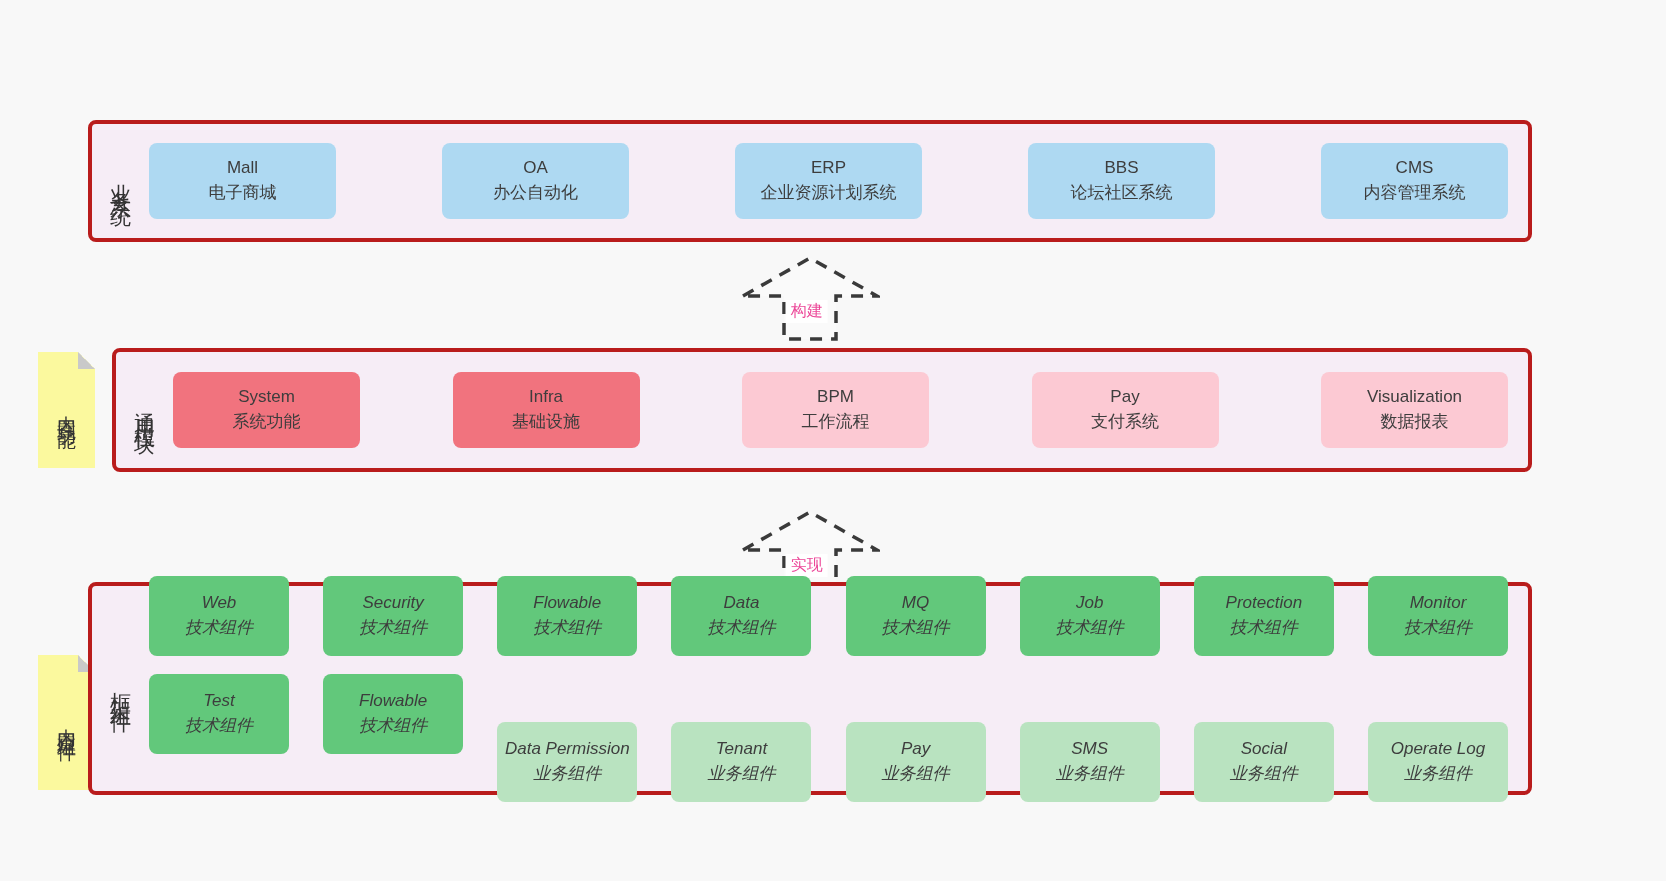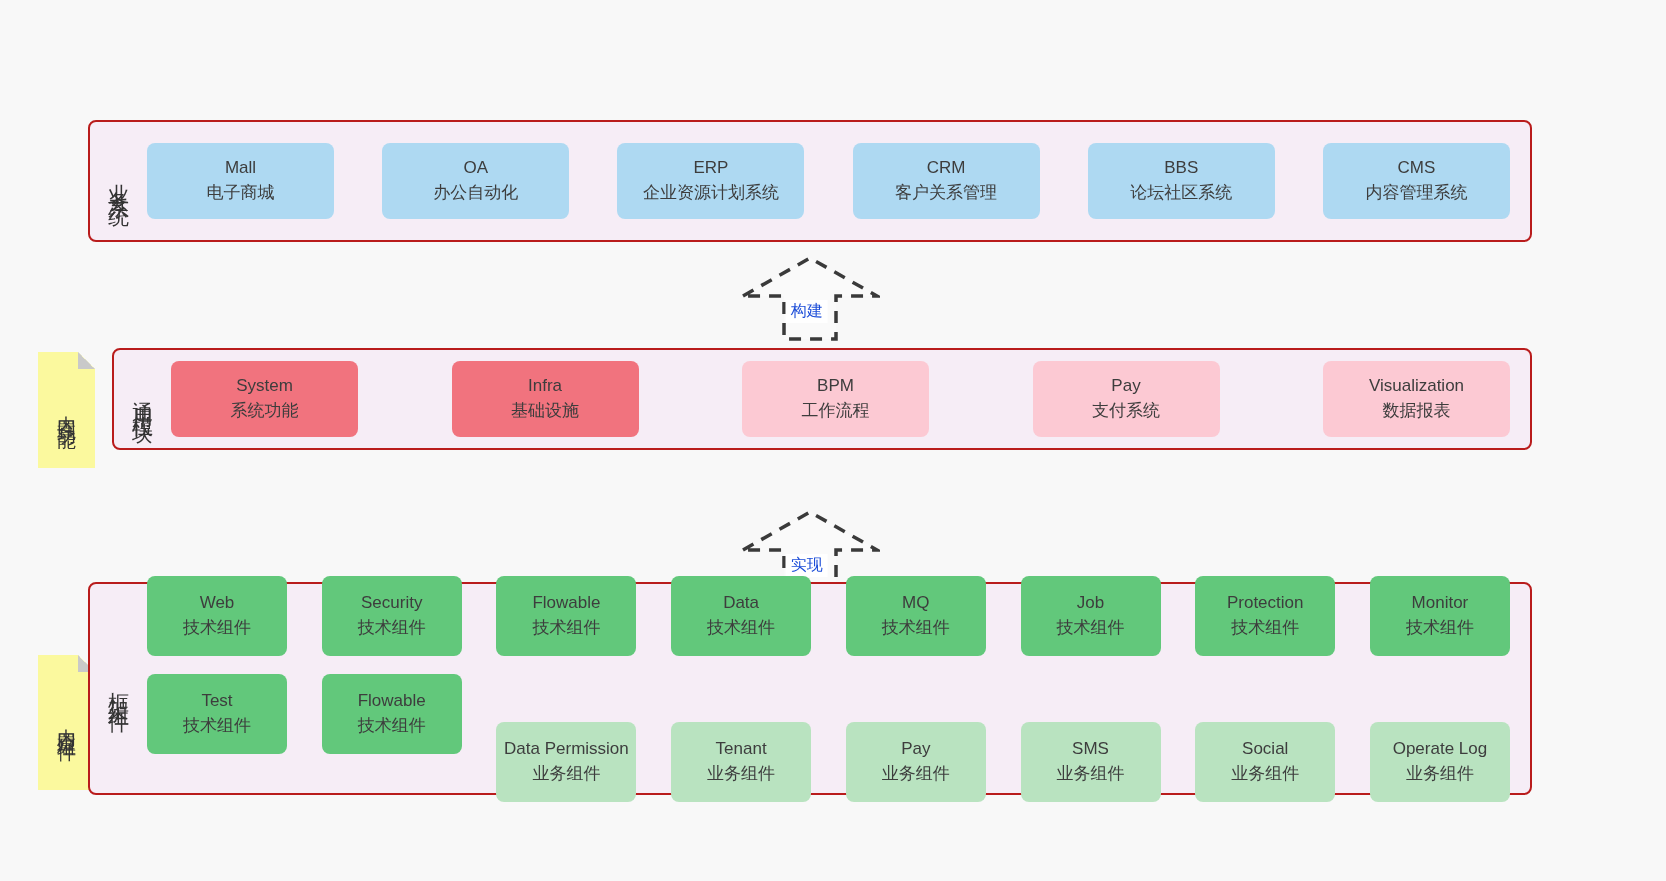--- a/index.html
+++ b/index.html
@@ -1,46 +1,46 @@
 <!DOCTYPE html>
 <html><head>
 <meta charset="utf-8">
 <style>
   * { margin:0; padding:0; box-sizing:border-box; }
   html,body { width:1666px; height:881px; background:#f8f8f8; font-family:"Liberation Sans",sans-serif; color:#3d3d3d; overflow:hidden; }
   .stage { position:relative; width:1666px; height:881px; }
 
   .tier-wrap { position:absolute; left:88px; width:1444px; }
-  .tier { position:relative; width:100%; height:100%; background:#f6edf6; border:2px solid #b91c1c; border-radius:8px; display:flex; }
+  .tier { position:relative; width:100%; height:100%; background:#f6edf6; border:4px solid #b91c1c; border-radius:8px; display:flex; }
   .tier-label { width:57px; display:flex; align-items:center; justify-content:center;
                 writing-mode:vertical-lr; text-orientation:upright; font-size:21px; letter-spacing:7px; color:#333; }
   .tier-boxes { flex:1; display:flex; align-items:center; justify-content:space-between; padding-right:20px; }
   .tier-boxes-col { flex:1; display:flex; flex-direction:column; justify-content:center; gap:18px; padding-right:20px; }
-  .boxes-row { display:flex; justify-content:space-between; }
+  .boxes-row { display:flex; justify-content:space-between;font-style:italic; }
 
   .box { border-radius:8px; display:flex; flex-direction:column; align-items:center; justify-content:center; text-align:center; line-height:1.45; font-size:17px; padding:2px 6px; }
   .w187 { width:187px; height:76px; }
   .w140 { width:140px; height:80px; }
   .blue  { background:#aed9f2; }
   .red   { background:#f1737e; }
   .pink  { background:#fcc9d3;margin-left:10px; }
   .green { background:#62c87b; }
   .green-light { background:#b9e3c0;margin-top:48px; }
 
   .sticky { position:absolute; left:-50px; width:57px; background:#fbf99e;
             clip-path:polygon(0 0, calc(100% - 17px) 0, 100% 17px, 100% 100%, 0 100%);
             display:flex; align-items:center; justify-content:center;
             writing-mode:vertical-lr; text-orientation:upright; font-size:19px; letter-spacing:5px; color:#333; }
   .sticky::after { content:""; position:absolute; top:0; right:0; width:17px; height:17px;
             background:linear-gradient(to bottom left, rgba(0,0,0,0) 50%, #c9c9c9 50%); }
 
   .arrow-gap { position:absolute; left:88px; width:1444px; display:flex; justify-content:center; align-items:flex-end; }
   .arrow { position:relative; width:140px; height:88px; }
   .arrow svg { display:block; }
-  .arrow-label { position:absolute; left:50%; top:46px; transform:translateX(-58%); background:#ffffff; padding:1px 5px; font-size:16px; color:#1d4ed8; white-space:nowrap; }
+  .arrow-label { position:absolute; left:50%; top:46px; transform:translateX(-58%); background:#ffffff; padding:1px 5px; font-size:16px; color:#ec4899; white-space:nowrap; }
 </style>
 </head>
 <body>
 
 <div class="stage">
 
   <div class="tier-wrap" style="top:120px; height:122px;">
     <div class="tier">
       <div class="tier-label">业务系统</div>
       <div class="tier-boxes">
@@ -50,45 +50,41 @@
         </div>
         <div class="box w187 blue">
           <div>OA</div>
           <div>办公自动化</div>
         </div>
         <div class="box w187 blue">
           <div>ERP</div>
           <div>企业资源计划系统</div>
         </div>
         <div class="box w187 blue">
-          <div>CRM</div>
-          <div>客户关系管理</div>
-        </div>
-        <div class="box w187 blue">
           <div>BBS</div>
           <div>论坛社区系统</div>
         </div>
         <div class="box w187 blue">
           <div>CMS</div>
           <div>内容管理系统</div>
         </div>
       </div>
     </div>
   </div>
 
   <div class="arrow-gap" style="top:242px; height:100px;">
     <div class="arrow">
       <svg width="140" height="88" viewBox="0 0 140 88">
         <path d="M3 42 L70 4 L137 42 L96 42 L96 85 L44 85 L44 42 Z" fill="#fafafa" stroke="#3a3a3a" stroke-width="3.5" stroke-dasharray="12 9"></path>
       </svg>
       <div class="arrow-label">构建</div>
     </div>
   </div>
 
-  <div class="tier-wrap" style="top:348px; height:102px;padding-left:24px;">
+  <div class="tier-wrap" style="top:348px; height:124px;padding-left:24px;">
     <div class="sticky" style="top:4px; height:116px;">内置功能</div>
     <div class="tier">
       <div class="tier-label">通用模块</div>
       <div class="tier-boxes">
         <div class="box w187 red">
           <div>System</div>
           <div>系统功能</div>
         </div>
         <div class="box w187 red">
           <div>Infra</div>

